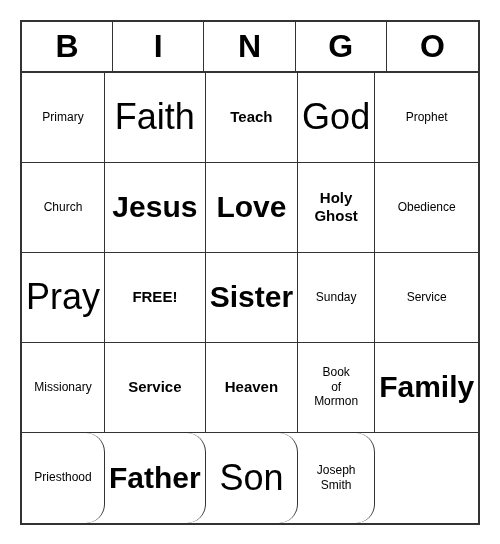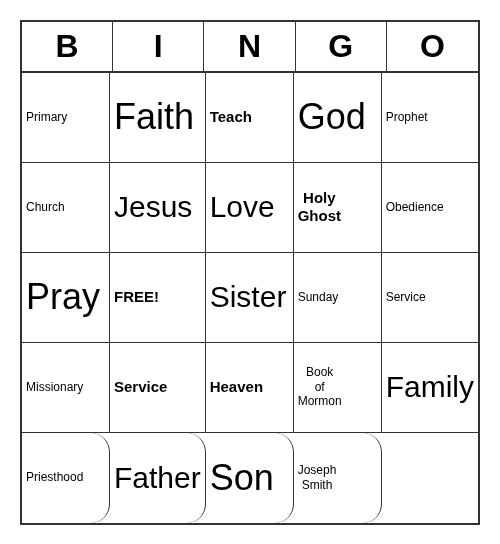--- a/index.html
+++ b/index.html
@@ -44,21 +44,21 @@
     .bingo-grid {
       display: grid;
       grid-template-columns: repeat(5, 1fr);
     }
 
     .bingo-cell {
       border-right: 1px solid #333;
       border-bottom: 1px solid #333;
       display: flex;
       align-items: center;
-      justify-content: flex-start;
+      justify-content: center;
       text-align: center;
       min-height: 90px;
       padding: 4px;
     }
 
     .bingo-cell:nth-child(5n) {
       border-right: none;
     }
 
     .bingo-cell:nth-child(n+21) {
@@ -74,21 +74,21 @@
       font-size: 12px;
     }
 
     .size-medium {
       font-size: 15px;
       font-weight: bold;
     }
 
     .size-large {
       font-size: 30px;
-      font-weight: normal;
+      font-weight: bold;
     }
 
     .size-xlarge {
       font-size: 36px;
       font-weight: normal;
     }
   </style>
 </head>
 <body>
 

